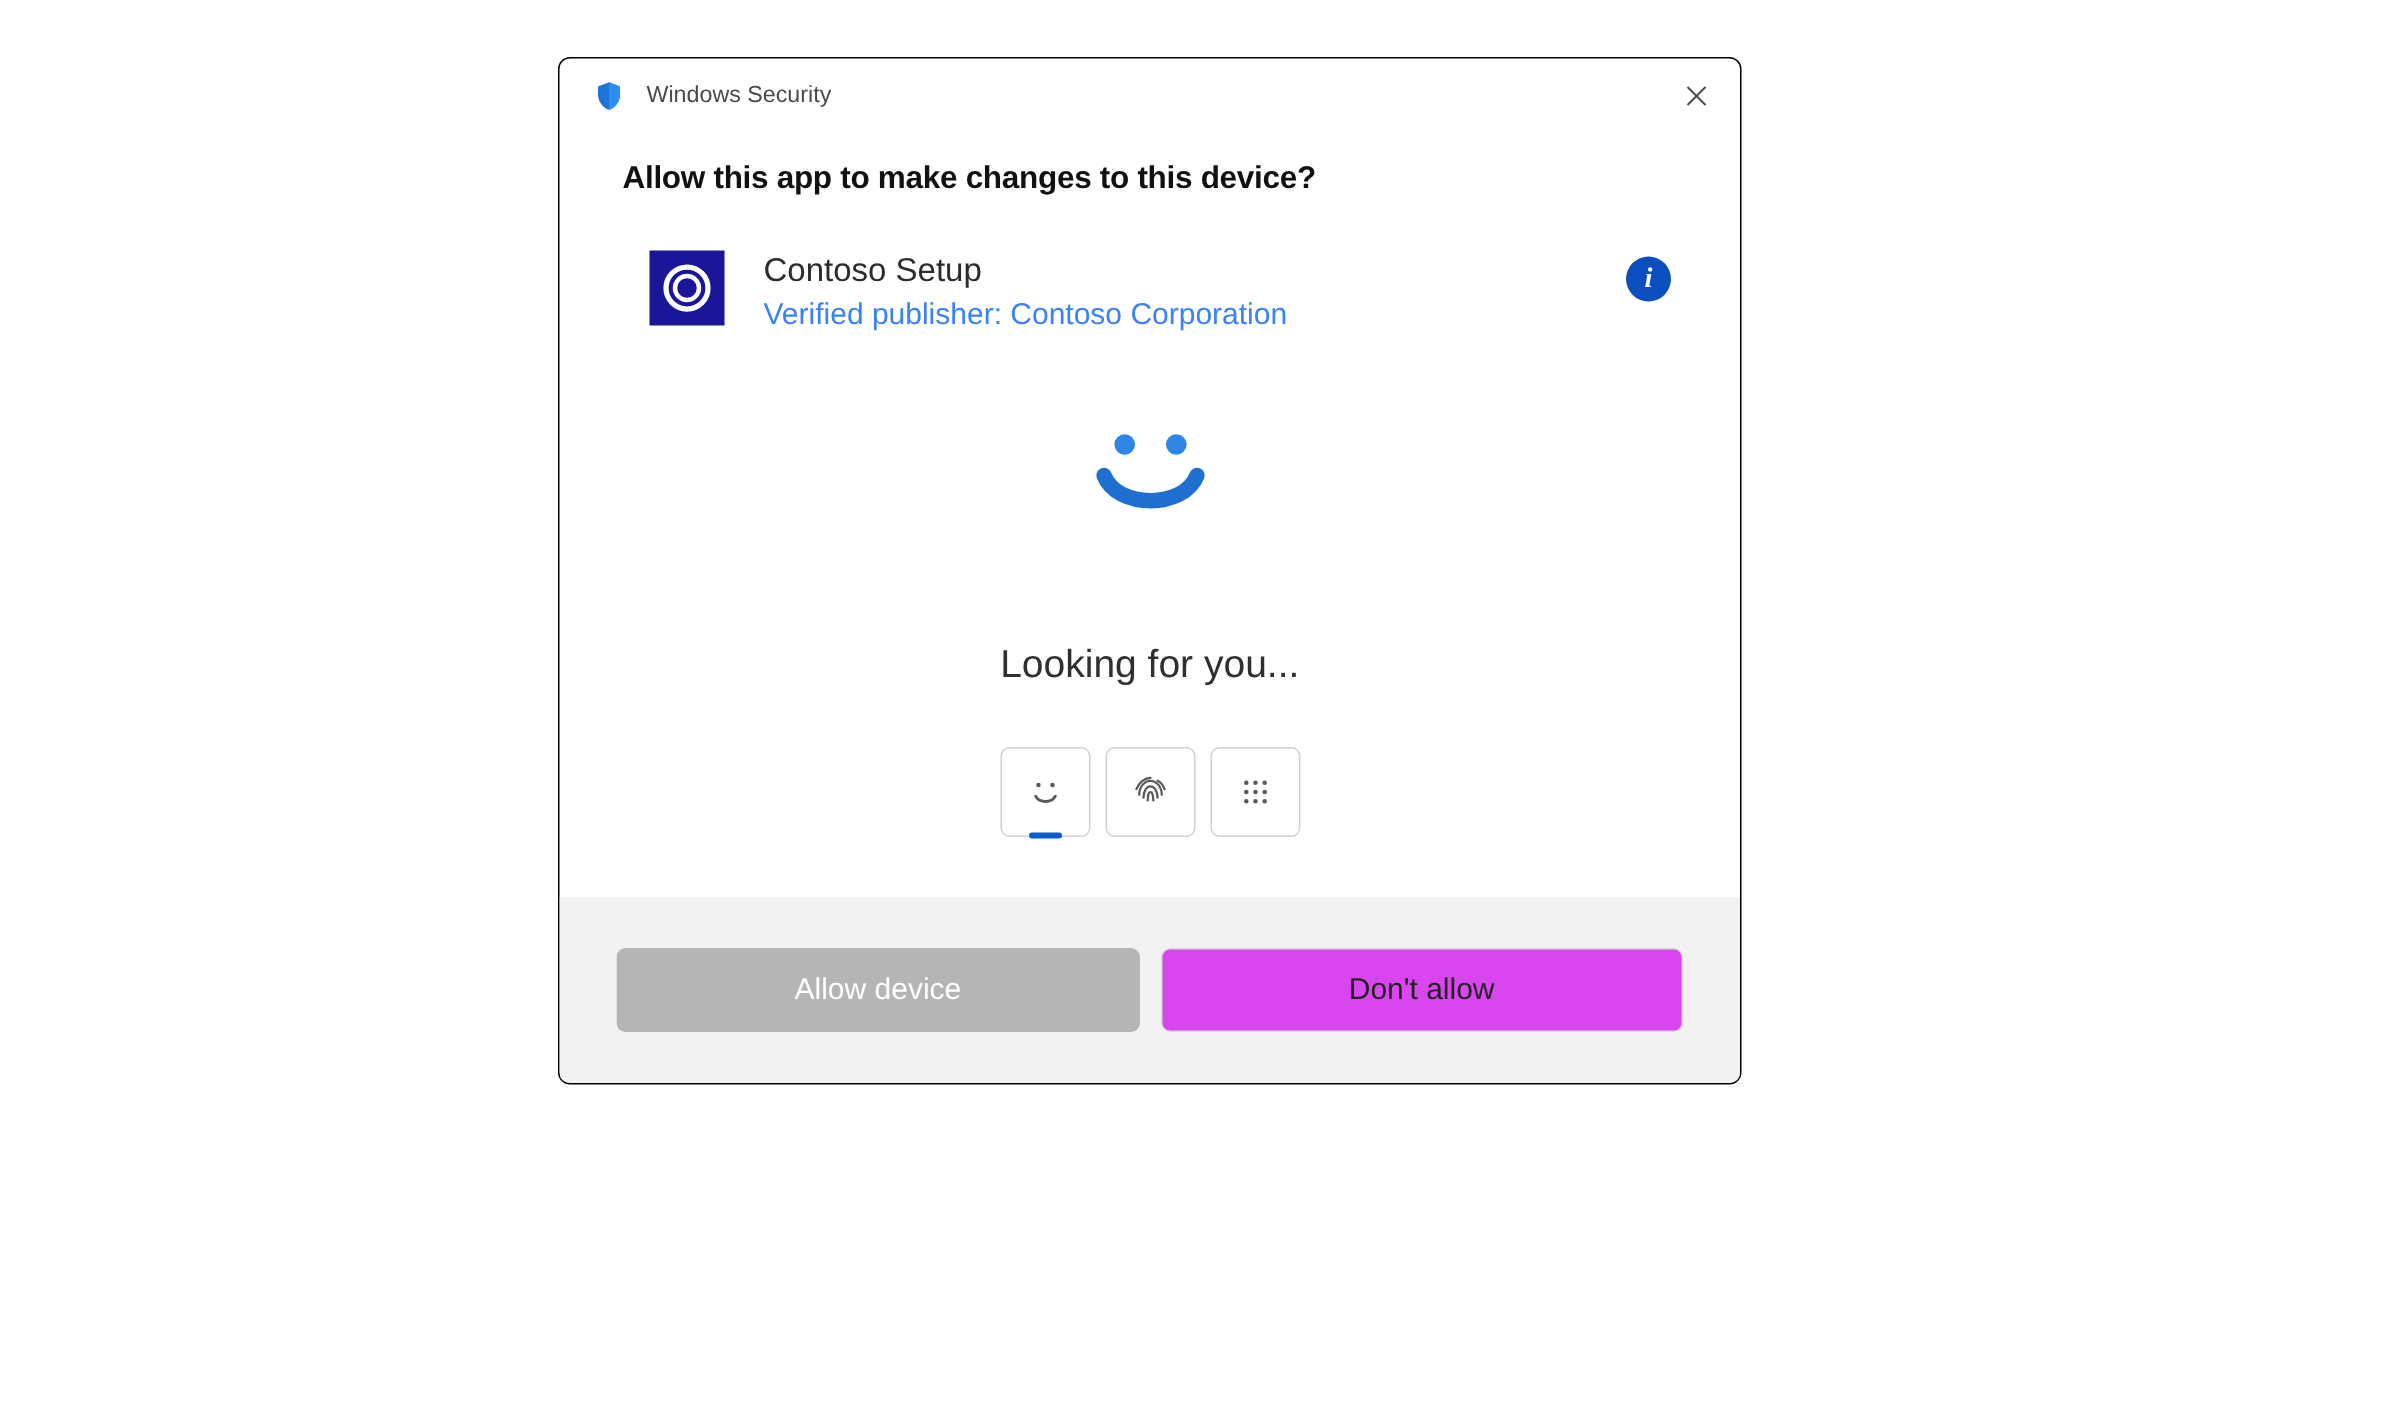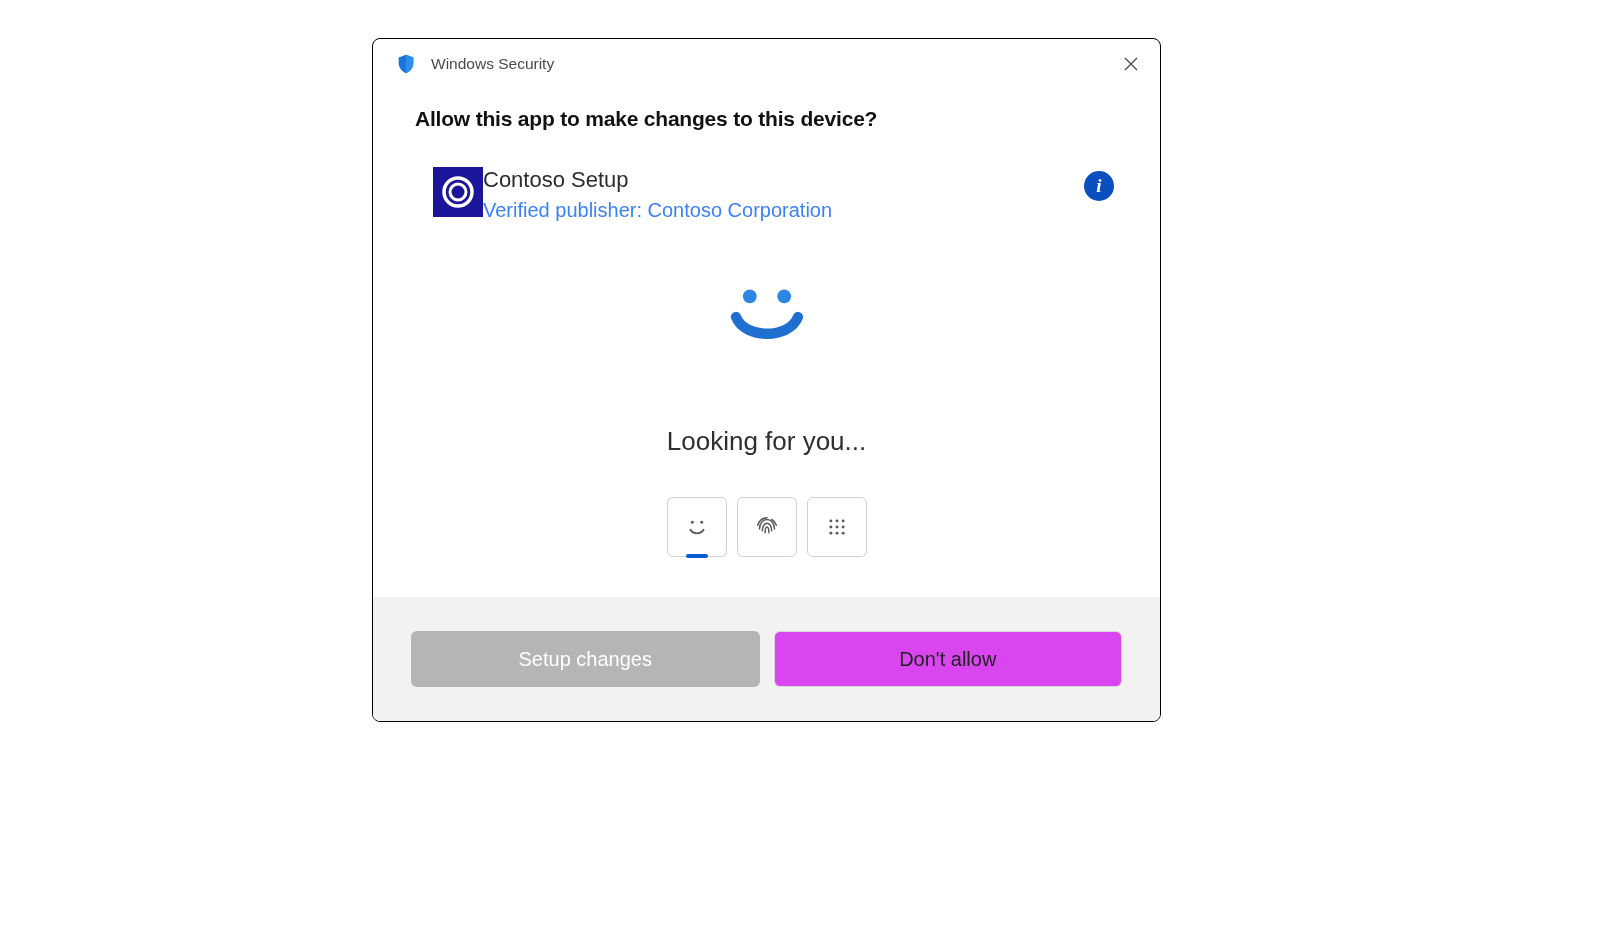--- a/index.html
+++ b/index.html
@@ -54,20 +54,21 @@
     .heading {
       font-size: 21px;
       font-weight: 600;
       color: #111;
       line-height: 1.35;
       letter-spacing: -0.2px;
     }
     .app-row {
       display: flex;
       align-items: flex-start;
+      gap: 26px;
       padding: 34px 4px 0 18px;
     }
     .app-icon-box {
       width: 50px;
       height: 50px;
       background: #1b1599;
       display:flex;
       align-items:center;
       justify-content:center;
       flex-shrink:0;
@@ -218,17 +219,17 @@
             <circle cx="9" cy="23" r="1.7"></circle>
               <circle cx="16" cy="23" r="1.7"></circle>
               <circle cx="23" cy="23" r="1.7"></circle>
           </g>
         </svg>
       </div>
     </div>
   </div>
 
   <div class="footer">
-    <div class="btn btn-primary-disabled">Setup changes</div>
+    <div class="btn btn-primary-disabled">Allow device</div>
     <div class="btn btn-secondary">Don't allow</div>
   </div>
 
 </div>
 
 </body></html>

